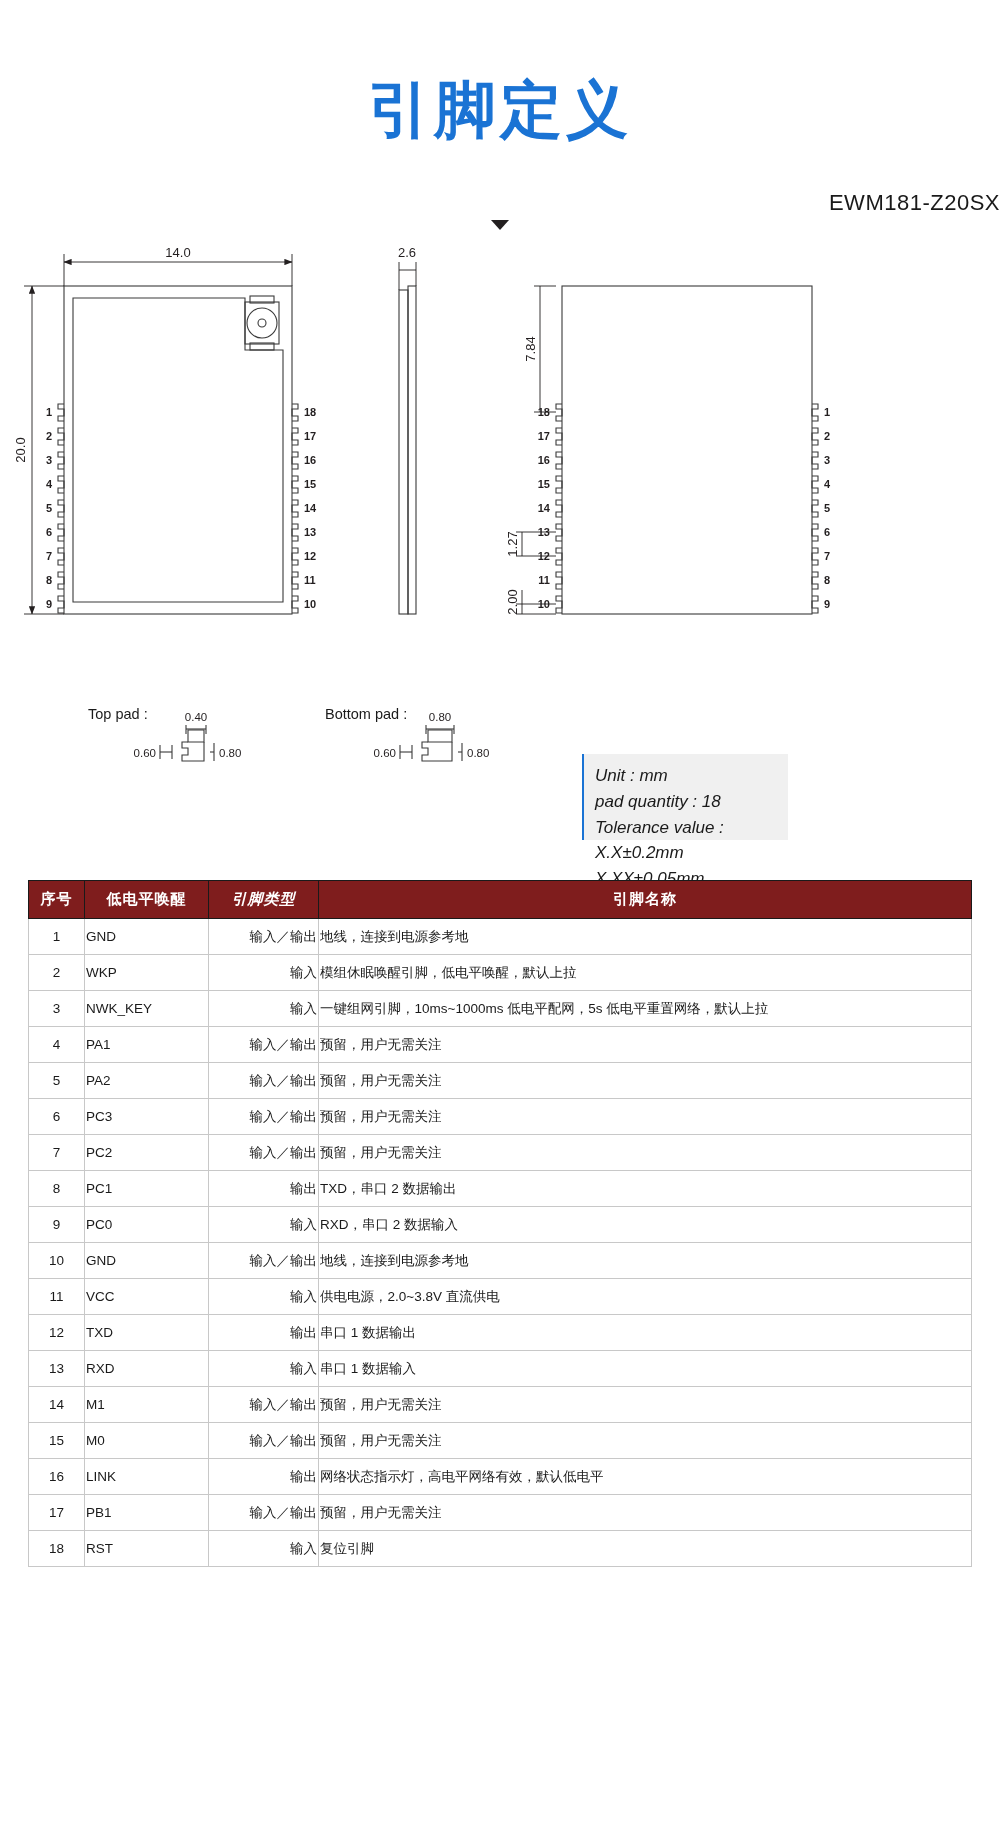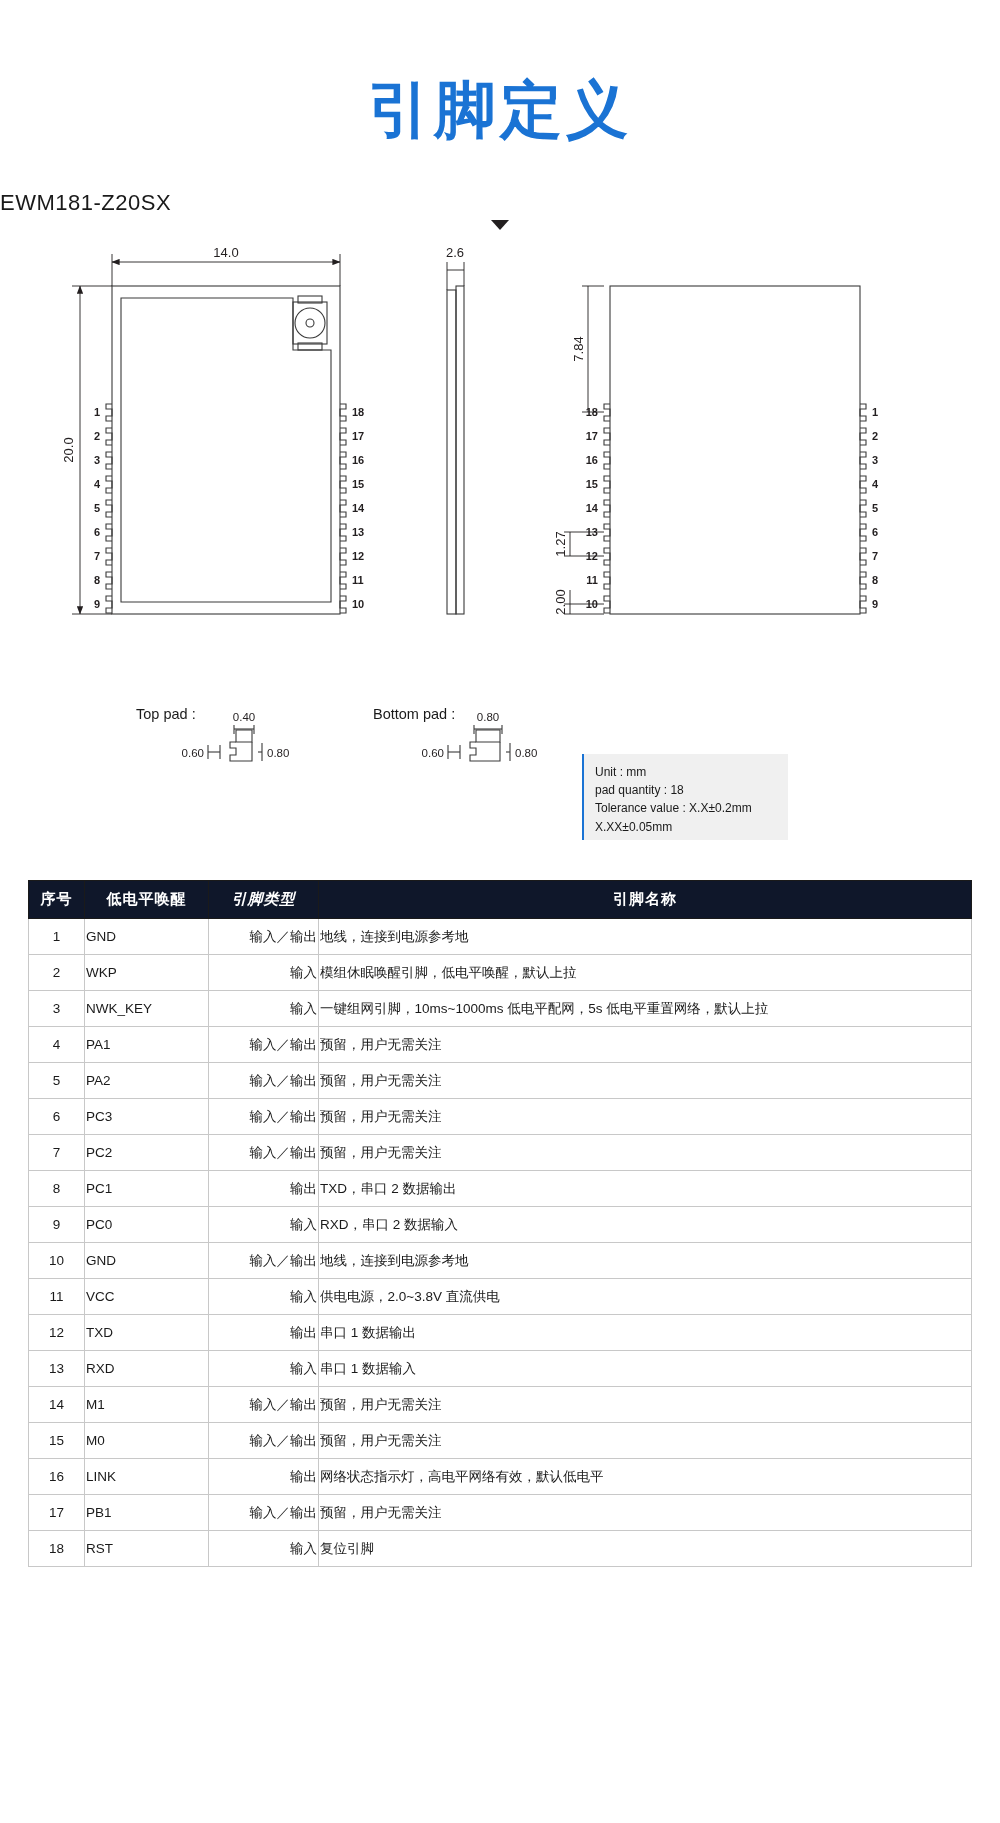--- a/index.html
+++ b/index.html
@@ -19,52 +19,53 @@
     text-align: center;
     font-size: 62px;
     font-weight: bold;
     color: #1a73d4;
     letter-spacing: 4px;
     padding-top: 76px;
     line-height: 1.1;
   }
 
   
-  .model-block { text-align: left; margin-top: 46px; }
+  .model-block { text-align: right; margin-top: 46px; }
   .model-name { font-size: 22px; color: #1a1a1a; letter-spacing: 0.5px; }
   .model-arrow {
     width: 0; height: 0; margin: 4px auto 0 auto;
     border-left: 9px solid transparent;
     border-right: 9px solid transparent;
     border-top: 10px solid #231f20;
   }
 
   
-  .drawings { position: relative; width: 1000px; height: 580px; margin-top: 12px; padding-left: 48px; }
+  .drawings { position: relative; width: 1000px; height: 580px; margin-top: 12px; }
   .drawings svg { display: block; }
 
   
   .info-box {
     position: absolute;
     left: 582px; top: 754px;
     width: 206px; height: 86px;
     background: #f0f0f0;
     border-left: 2px solid #1a73d4;
     padding: 9px 10px 0 11px;
-    font-size: 12px;
+    font-size: 17px;
     line-height: 1.52;
     color: #1a1a1a;
+    font-style: italic;
   }
   .info-box .ind { display: block; text-align: left; padding-right: 4px; }
 
   
   .table-wrap { position: absolute; left: 28px; top: 880px; width: 944px; }
   table.pin-table { border-collapse: collapse; width: 100%; table-layout: fixed; }
   table.pin-table th {
-    background: #0f172a; color: #ffffff;
+    background: #7f1d1d; color: #ffffff;
     font-size: 15px; font-weight: bold;
     height: 38px; text-align: center;
     border: 1px solid #1a1a1a;
     letter-spacing: 1px;
   }
   table.pin-table td {
     border: 1px solid #c8c8c8;
     height: 36px;
     font-size: 13.5px;
     color: #1a1a1a;

